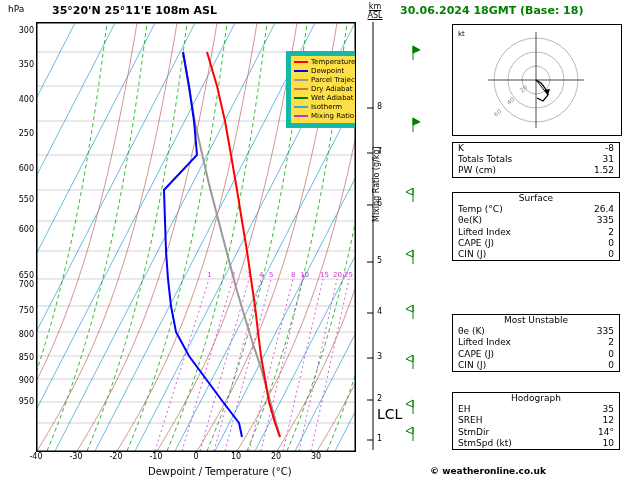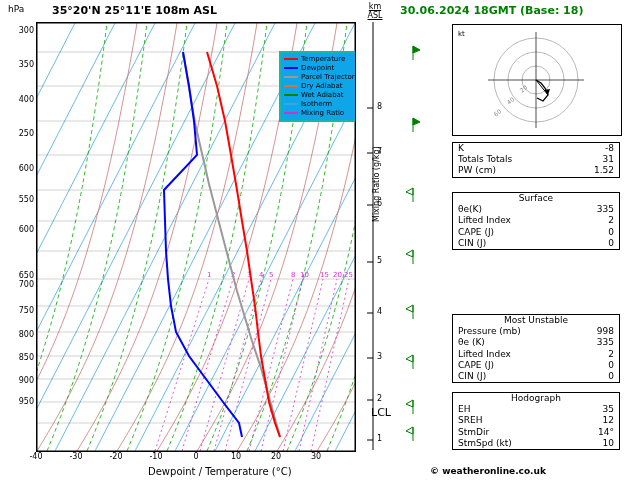--- a/index.html
+++ b/index.html
@@ -21,21 +21,21 @@
   
   .plabel{position:absolute;left:4px;width:30px;text-align:right;font-size:8px;}
   
   .xlabel{position:absolute;top:452px;font-size:8px;text-align:center;width:30px;}
   #xtitle{left:120px;top:466px;font-size:10px;padding-left:28px;}
   
   #kmaxis{left:355px;top:22px;width:46px;height:428px;}
   .kmlabel{position:absolute;font-size:8px;}
   #mixrot{position:absolute;left:372px;top:222px;transform:rotate(-90deg);transform-origin:left top;font-size:8px;color:#000;white-space:nowrap;}
   
-  #legend{left:242px;top:28px;width:100px;border:2px solid #14b8a6;background:#0ea5e9;padding:2px 3px;}
+  #legend{left:249px;top:28px;width:100px;border:5px solid #14b8a6;background:#fde047;padding:2px 3px;}
   #legend div{height:9px;line-height:9px;font-size:7px;white-space:nowrap;}
   #legend i{display:inline-block;width:14px;height:2px;vertical-align:middle;margin-right:3px;}
   
   #windcol{left:404px;top:22px;width:18px;height:428px;}
   
   #hodo{left:452px;top:24px;width:168px;height:110px;border:1px solid #000;background:#fff;}
   
   .tbl{position:absolute;left:452px;width:168px;border:1px solid #000;background:#fff;box-sizing:border-box;}
   .row{display:flex;justify-content:space-between;padding:0 5px;font-size:9px;line-height:11.2px;height:11.2px;}
   .ctr{text-align:center;font-size:9px;line-height:11.2px;height:11.2px;}
@@ -209,21 +209,21 @@
     <line x1="12" y1="418" x2="18" y2="418" stroke="#000"></line>
   </svg>
   <div class="kmlabel" style="left:22px;top:80px">8</div>
   <div class="kmlabel" style="left:22px;top:125px">7</div>
   <div class="kmlabel" style="left:22px;top:177px">6</div>
   <div class="kmlabel" style="left:22px;top:234px">5</div>
   <div class="kmlabel" style="left:22px;top:285px">4</div>
   <div class="kmlabel" style="left:22px;top:330px">3</div>
   <div class="kmlabel" style="left:22px;top:372px">2</div>
   <div class="kmlabel" style="left:22px;top:412px">1</div>
-  <div class="kmlabel" style="left:16px;top:384px;font-size:11px">LCL</div>
+  <div class="kmlabel" style="left:22px;top:384px;font-size:14px">LCL</div>
 </div>
 <div id="mixrot">Mixing Ratio (g/kg)</div>
 
 <div class="abs" id="windcol">
   <svg width="18" height="428">
     <g stroke="#008000" fill="none" stroke-width="1">
       <g transform="translate(9,24)">
           <line x1="0" y1="0" x2="0" y2="14"></line>
           <polygon points="0,0 7,4 0,7" fill="#008000"></polygon>
         </g>
@@ -296,44 +296,44 @@
     </div>
   <div class="row">
       <span>PW (cm)</span>
       <span>1.52</span>
     </div>
 </div>
 
 <div class="tbl" id="tbl2">
   <div class="ctr">Surface</div>
   <div class="row">
+      <span>Temp (°C)</span>
+      <span>26.4</span>
+    </div>
+  <div class="row">
       <span>θe(K)</span>
       <span>335</span>
     </div>
   <div class="row">
       <span>Lifted Index</span>
       <span>2</span>
     </div>
   <div class="row">
       <span>CAPE (J)</span>
       <span>0</span>
     </div>
   <div class="row">
       <span>CIN (J)</span>
       <span>0</span>
     </div>
 </div>
 
 <div class="tbl" id="tbl3">
   <div class="ctr">Most Unstable</div>
   <div class="row">
-      <span>Pressure (mb)</span>
-      <span>998</span>
-    </div>
-  <div class="row">
       <span>θe (K)</span>
       <span>335</span>
     </div>
   <div class="row">
       <span>Lifted Index</span>
       <span>2</span>
     </div>
   <div class="row">
       <span>CAPE (J)</span>
       <span>0</span>

